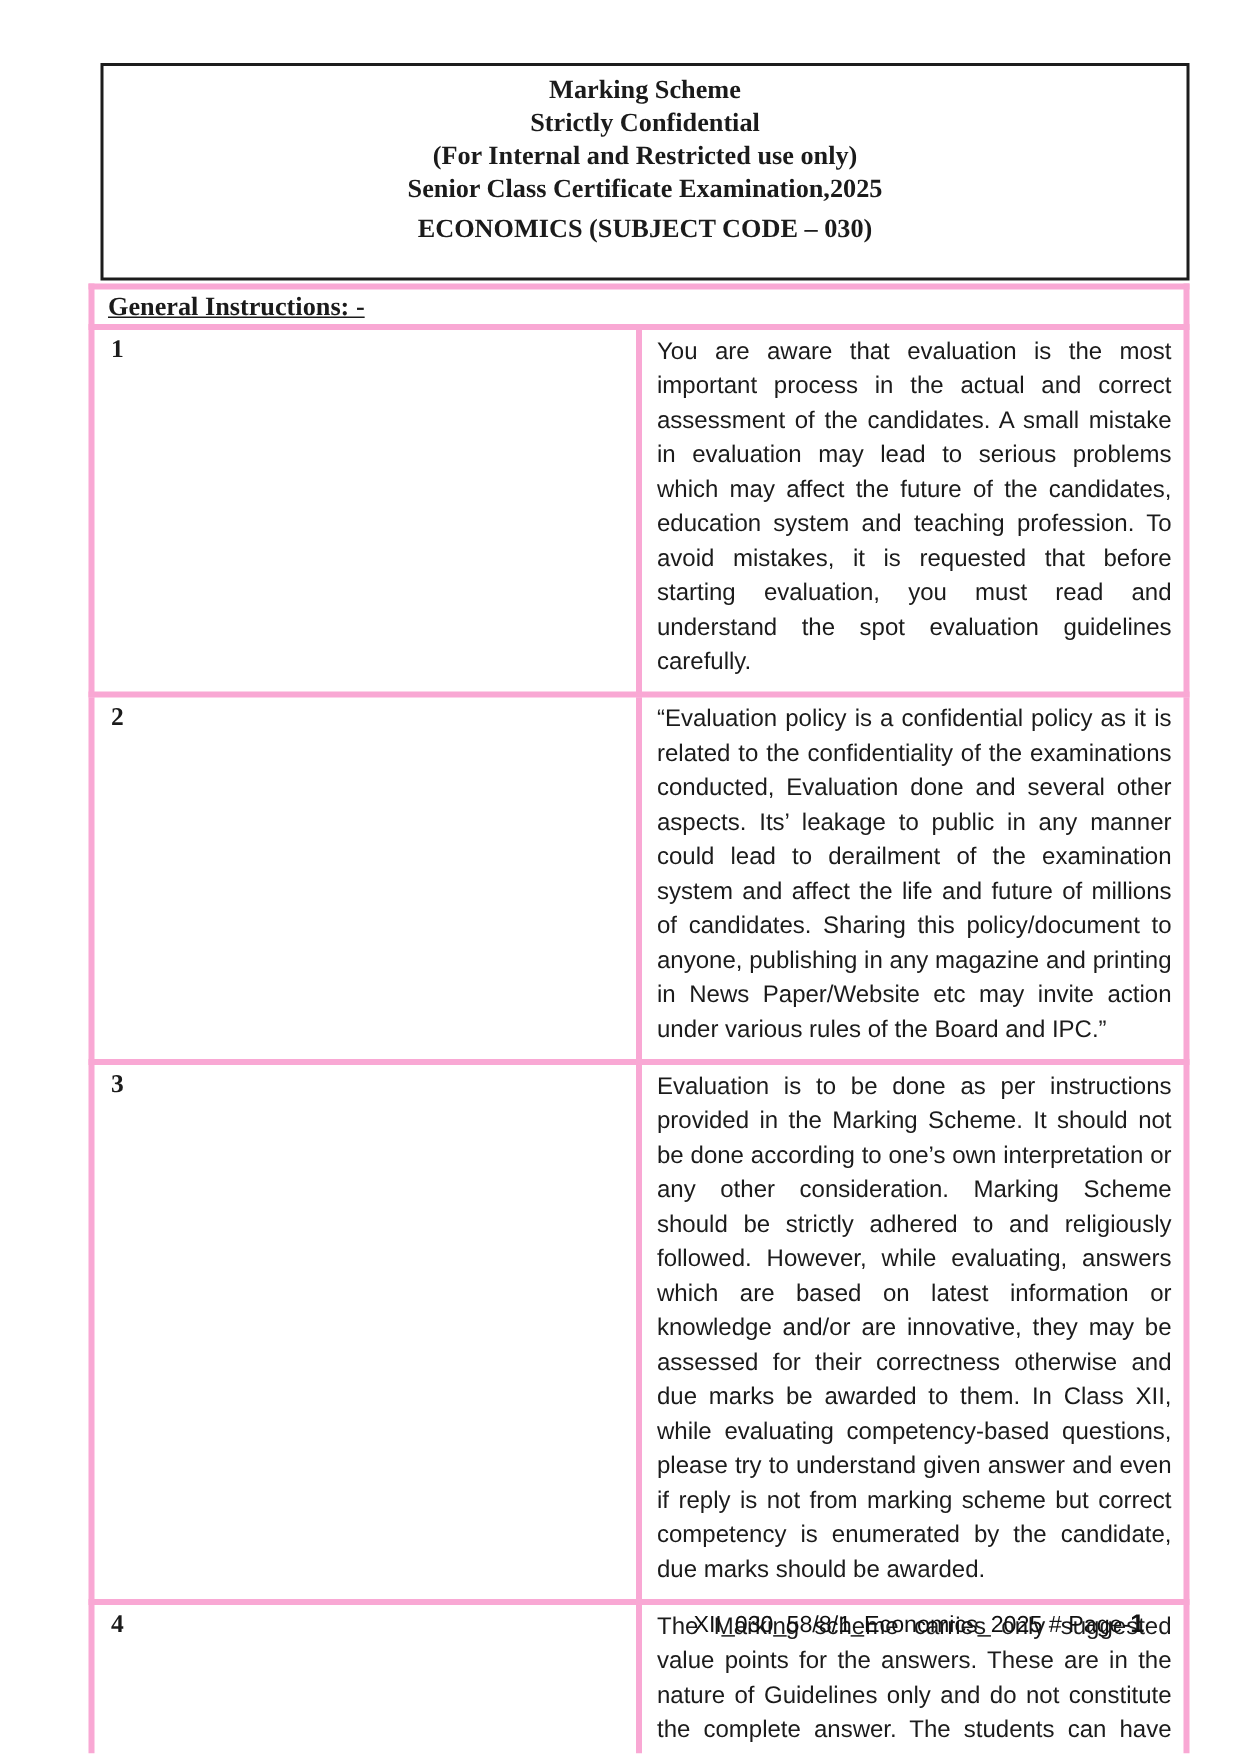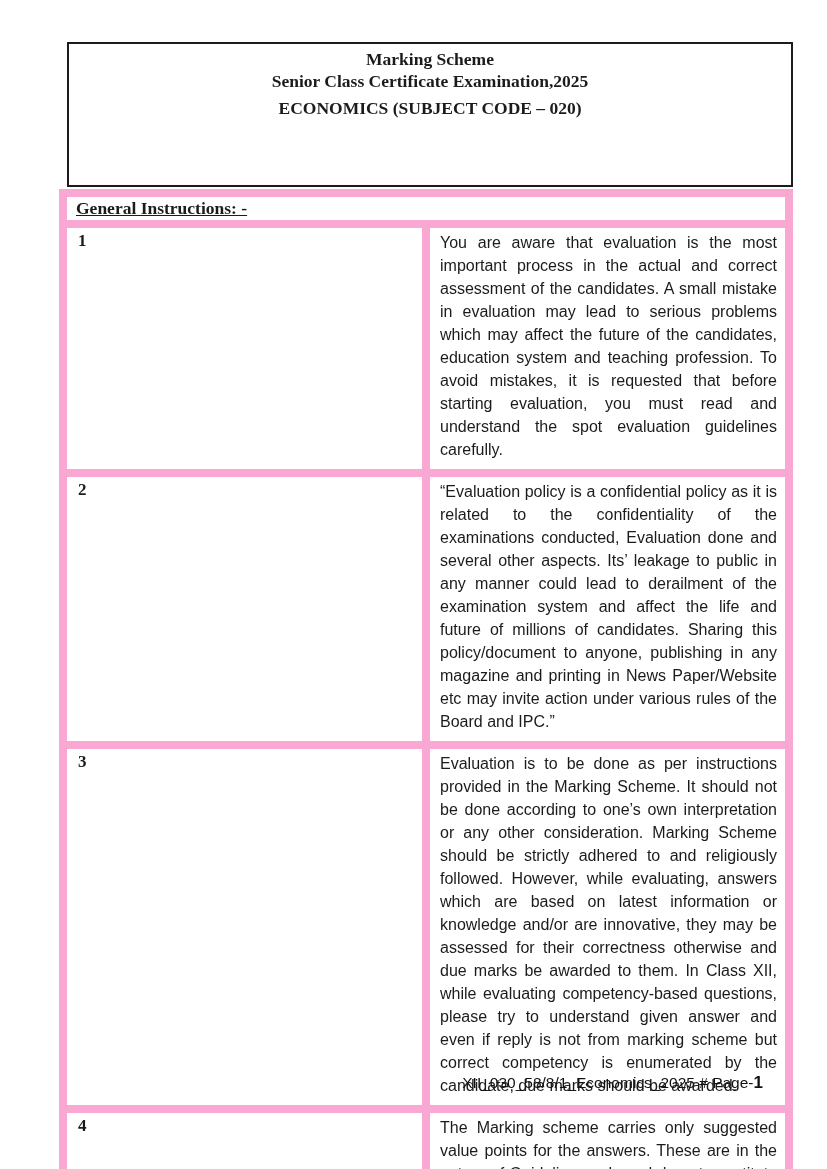--- a/index.html
+++ b/index.html
@@ -37,21 +37,21 @@
   
   .main-table {
     position: absolute;
     left: 59px;
     top: 189px;
     width: 734px;
     border-collapse: collapse;
     table-layout: fixed;
   }
   .main-table td {
-    border: 8px solid #f9a8d4;
+    border: 4px solid #f9a8d4;
     vertical-align: top;
     box-sizing: border-box;
   }
   .gi-cell {
     font-family: "Liberation Serif", serif;
     font-weight: bold;
     font-size: 17.5px;
     padding: 1px 6px 1px 9px;
   }
   .gi-cell span { text-decoration: underline; }
@@ -94,22 +94,24 @@
     font-size: 17px;
   }
 </style>
 </head>
 <body>
 
 <div class="page">
 
   <div class="header-box">
     <div class="hline">Marking Scheme</div>
+    <div class="hline">Strictly Confidential</div>
+    <div class="hline">(For Internal and Restricted use only)</div>
     <div class="hline">Senior Class Certificate Examination,2025</div>
-    <div class="hline spaced">ECONOMICS (SUBJECT CODE – 020)</div>
+    <div class="hline spaced">ECONOMICS (SUBJECT CODE – 030)</div>
   </div>
 
   <table class="main-table">
     <tbody>
       <tr>
         <td class="gi-cell" colspan="2"><span>General Instructions: -</span></td>
       </tr>
 
     <tr>
           <td class="num">1</td>

